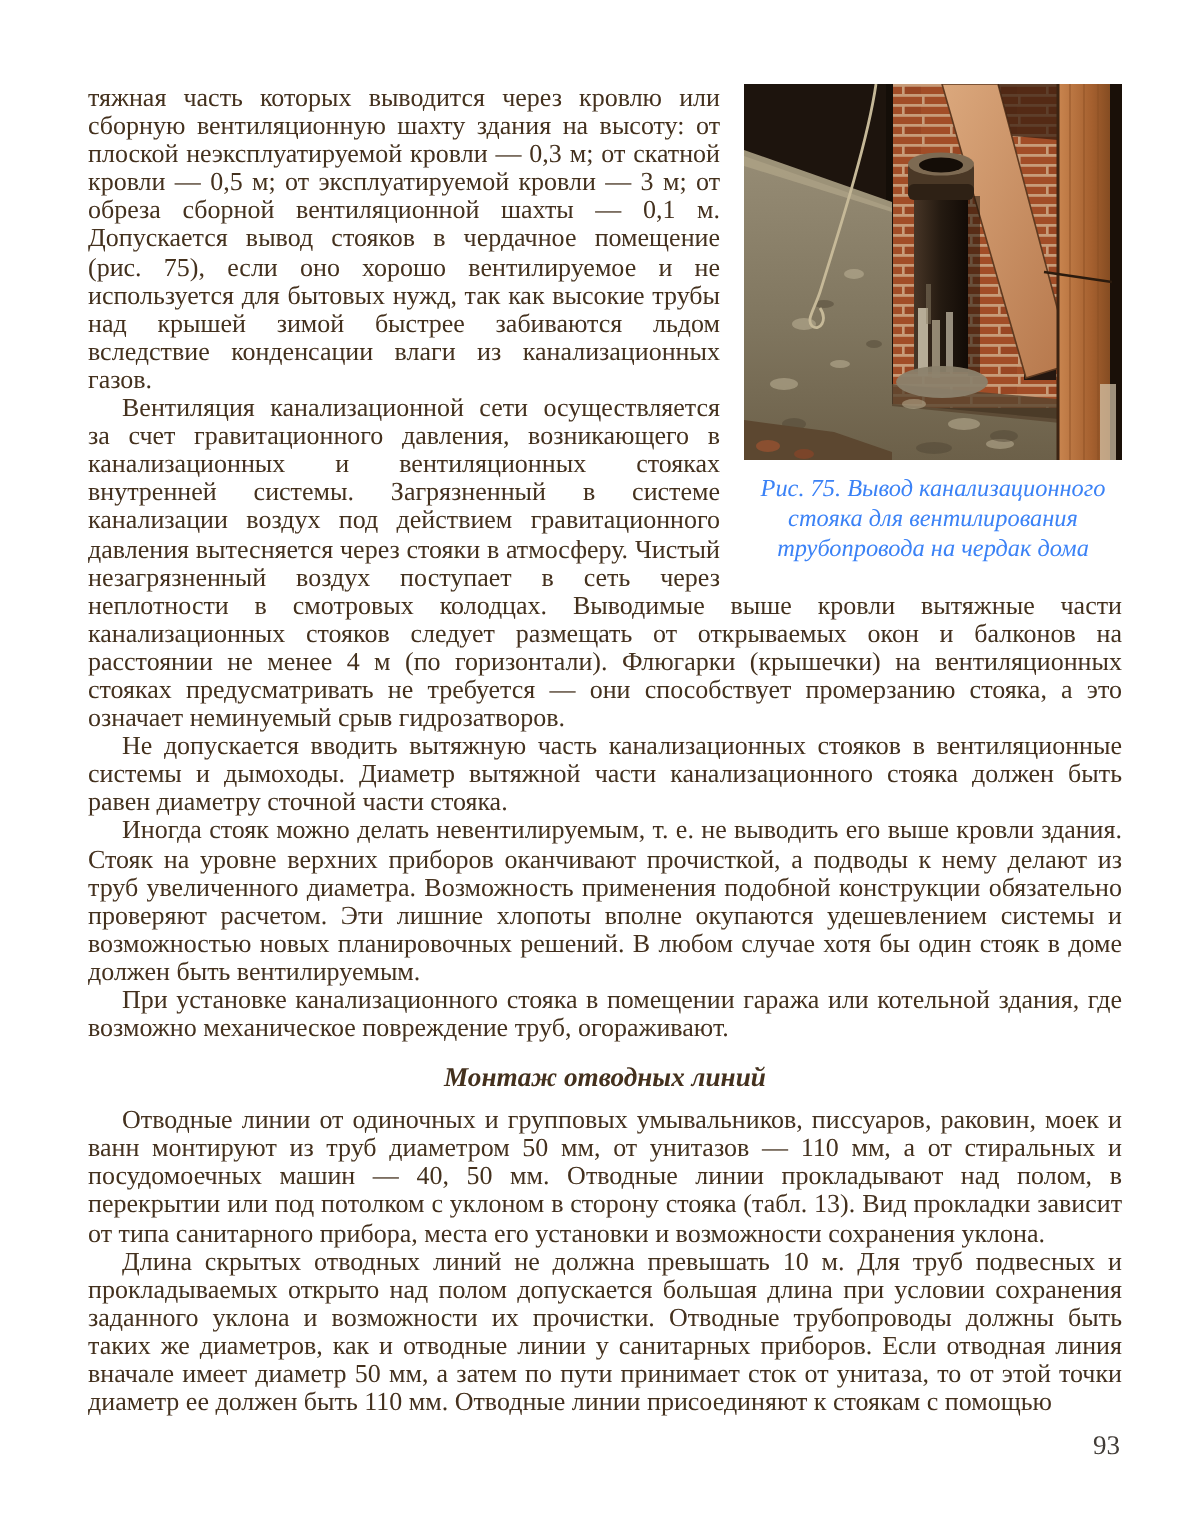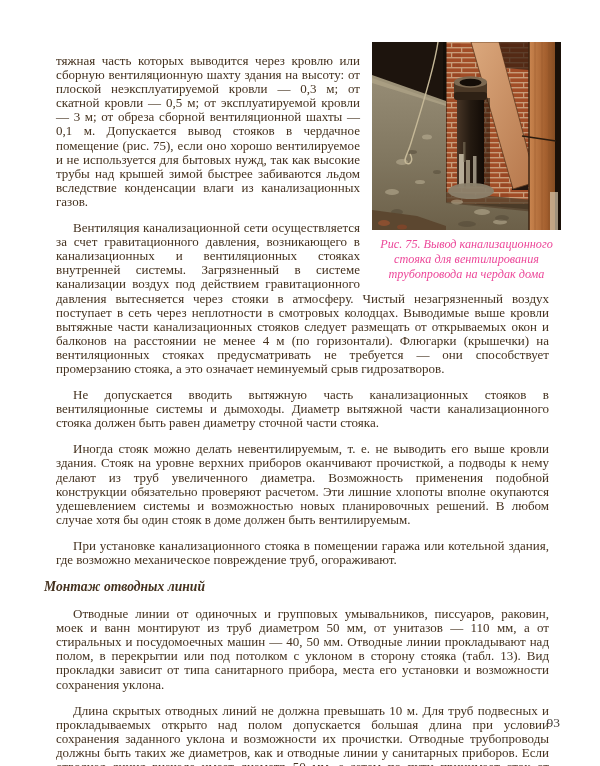--- a/index.html
+++ b/index.html
@@ -22,35 +22,35 @@
     width: 189px;
     margin: 0 0 6px 12px;
   }
   .photo { display: block; width: 189px; height: 188px; }
   .caption {
     font-style: italic;
     text-align: center;
     font-size: 12.2px;
     line-height: 1.22;
     margin: 7px 2px 0 2px;
-    color: #ec4899;
+    color: #3b82f6;
   }
   p.para {
-    margin: 12px;
+    margin: 0;
     text-align: justify;
     font-size: 13px;
     line-height: 14.1px;
     text-indent: 17px;
   }
   p.para.flush { text-indent: 0; }
   .heading {
     font-size: 13.6px;
     font-weight: bold;
     font-style: italic;
-    text-align: left;
+    text-align: center;
     margin: 10px 0 6px 0;
     clear: none;
   }
   .pagenum {
     position: absolute;
     top: 715px;
     right: 40px;
     font-size: 13.5px;
     color: #413c37;
     margin-left: 28px;

